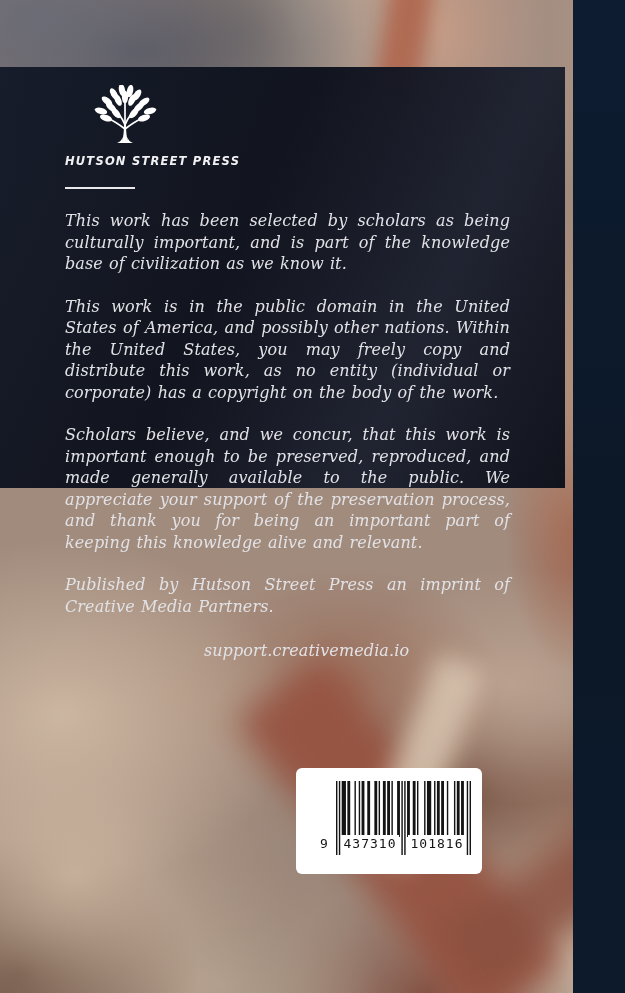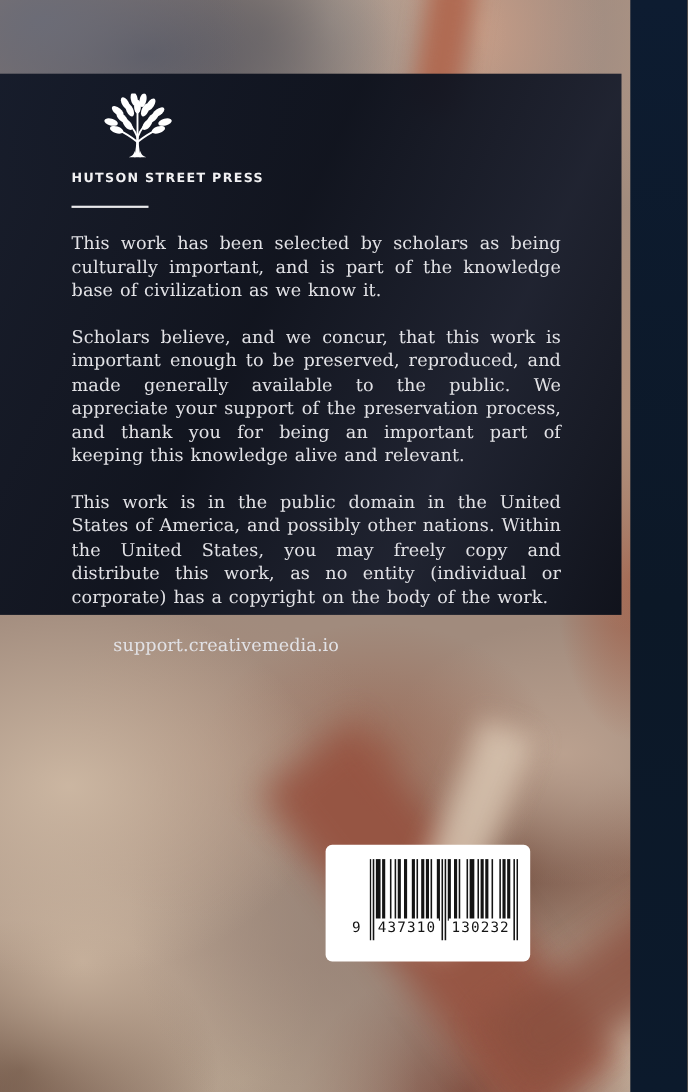--- a/index.html
+++ b/index.html
@@ -65,42 +65,43 @@
   }
 
   
   .strip {
     position: absolute; top: 0; right: 0; width: 52px; height: 100%;
     background: linear-gradient(180deg, #0d1c31 0%, #0c1827 55%, #0c1a2c 100%);
   }
 
   
   .panel {
-    position: absolute; left: 0; top: 67px; width: 565px; height: 492px;
+    position: absolute; left: 0; top: 67px; width: 565px; height: 421px;
     background: linear-gradient(115deg,
       rgba(20,26,41,.97) 0%, rgba(13,17,28,.97) 42%,
       rgba(24,29,44,.94) 72%, rgba(12,16,26,.97) 100%);
     color: #e2e2e6;
     box-sizing: border-box;
     padding: 18px 55px 0 65px;
+    font-style: italic;
   }
   .logo { display: block; margin-left: 28px; width: 64px; height: 60px; }
   .pub-name {
     margin-top: 9px;
     font-family: "DejaVu Sans", sans-serif;
     font-size: 11.5px; font-weight: 700; letter-spacing: 1.2px;
     color: #f1f1f3; white-space: nowrap;
   }
   .rule { margin-top: 19px; width: 70px; height: 2px; background: #e9e9ec; }
   .panel p {
     margin: 21px 0 0 0;
     font-size: 16px; line-height: 21.5px;
     text-align: justify; letter-spacing: .1px; word-spacing: 1px;
   }
-  .panel p.website { margin-top: 23px; text-align: left; margin-left: 38px; }
+  .panel p.website { margin-top: 23px; text-align: center; margin-left: 38px; }
 
   
   .barcode {
     position: absolute; left: 296px; top: 768px; width: 186px; height: 106px;
     background: #ffffff; border-radius: 6px;
   }
   .barcode svg { position: absolute; left: 40px; top: 13px; width: 135px; height: 74px; }
   .barcode svg rect { fill: #141414; }
   .bc-digit {
     position: absolute; top: 67px; height: 18px; line-height: 18px;
@@ -155,22 +156,23 @@
         <ellipse cx="0" cy="0" rx="3.1" ry="6.3" transform="translate(23,28) rotate(-40)"></ellipse>
         <ellipse cx="0" cy="0" rx="3.1" ry="6.3" transform="translate(41,28) rotate(40)"></ellipse>
       </g>
     </svg>
 
     <div class="pub-name">HUTSON STREET PRESS</div>
 
     <div class="rule"></div>
 
     <p>This work has been selected by scholars as being culturally important, and is part of the knowledge base of civilization as we know it.</p>
+    <p>This work is in the public domain in the United States of America, and possibly other nations. Within the United States, you may freely copy and distribute this work, as no entity (individual or corporate) has a copyright on the body of the work.</p>
     <p>Scholars believe, and we concur, that this work is important enough to be preserved, reproduced, and made generally available to the public. We appreciate your support of the preservation process, and thank you for being an important part of keeping this knowledge alive and relevant.</p>
-    <p>This work is in the public domain in the United States of America, and possibly other nations. Within the United States, you may freely copy and distribute this work, as no entity (individual or corporate) has a copyright on the body of the work.</p>
+    <p>Published by Hutson Street Press an imprint of Creative Media Partners.</p>
     <p class="website">support.creativemedia.io</p>
   </section>
 
   <div class="barcode">
     <svg viewBox="0 0 95 74" preserveAspectRatio="none" xmlns="http://www.w3.org/2000/svg">
         <rect x="0" y="0" width="1" height="74"></rect>
         <rect x="2" y="0" width="1" height="74"></rect>
         <rect x="4" y="0" width="3" height="56"></rect>
         <rect x="8" y="0" width="2" height="56"></rect>
         <rect x="13" y="0" width="1" height="56"></rect>
@@ -195,16 +197,16 @@
         <rect x="74" y="0" width="2" height="56"></rect>
         <rect x="78" y="0" width="1" height="56"></rect>
         <rect x="83" y="0" width="1" height="56"></rect>
         <rect x="85" y="0" width="2" height="56"></rect>
         <rect x="88" y="0" width="2" height="56"></rect>
         <rect x="92" y="0" width="1" height="74"></rect>
         <rect x="94" y="0" width="1" height="74"></rect>
       </svg>
     <span class="bc-digit bc-lead">9</span>
     <span class="bc-digit bc-left">437310</span>
-    <span class="bc-digit bc-right">130232</span>
+    <span class="bc-digit bc-right">101816</span>
   </div>
 
 </div>
 
 </body></html>

